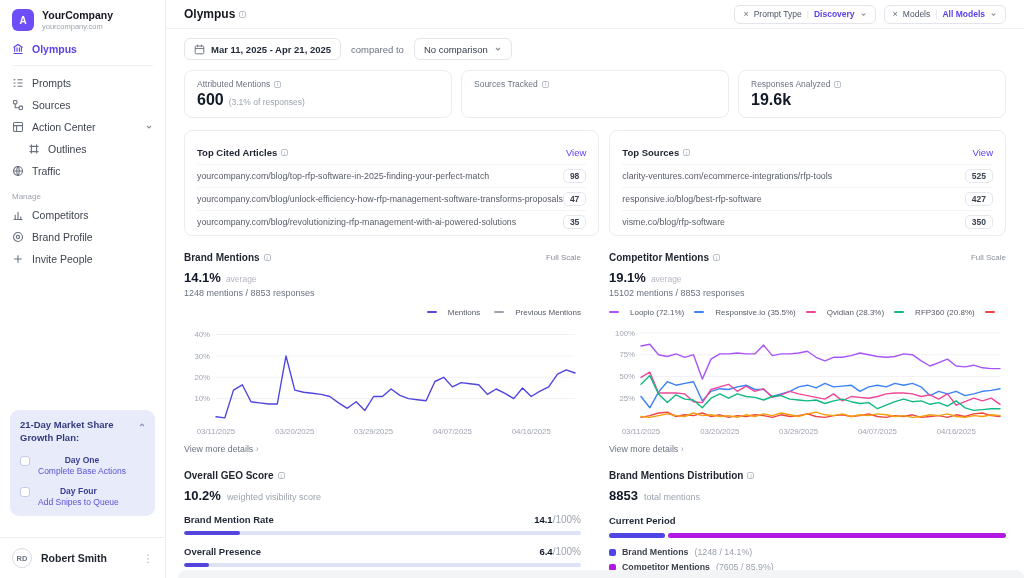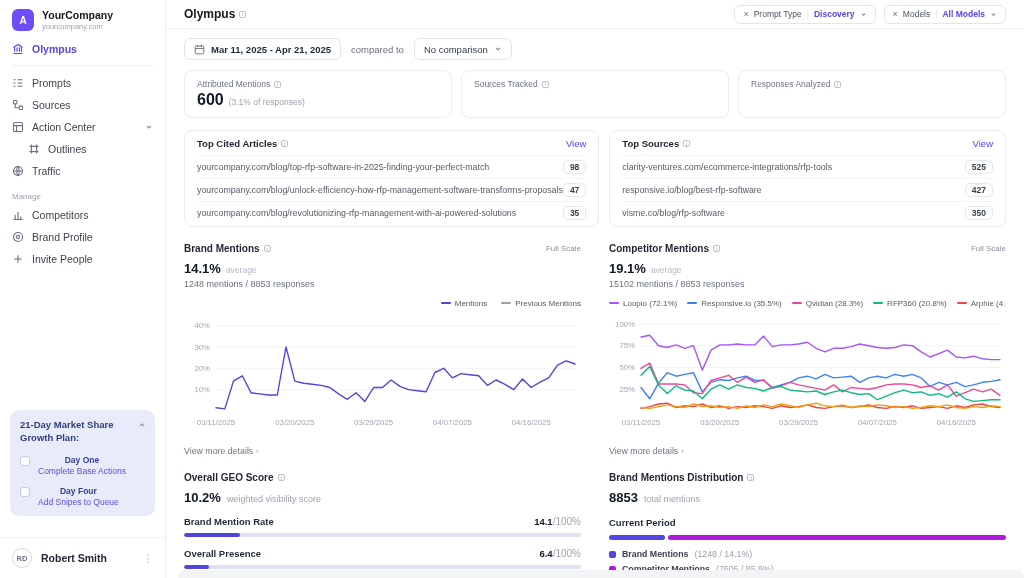--- a/index.html
+++ b/index.html
@@ -55,21 +55,21 @@
   .btn.light { font-weight:normal; color:#374151; }
 
   .stats-row { display:flex; gap:9px; margin-top:10px; }
   .stat-card { flex:1; border:1px solid #ebecf1; border-radius:8px; padding:8px 12px; }
   .stat-label { font-size:8.5px; color:#6b7280; }
   .stat-line { display:flex; align-items:baseline; gap:5px; margin-top:2px; }
   .stat-value { font-size:16px; font-weight:bold; color:#111827; }
   .stat-suffix { font-size:8.5px; color:#9ca3af; }
 
   .tables-row { display:flex; gap:10px; margin-top:12px; }
-  .table-card { flex:1; border:1px solid #ebecf1; border-radius:8px; padding:7px 12px 2px 12px; }
+  .table-card { flex:1; border:1px solid #ebecf1; border-radius:8px; padding:16px 12px 2px 12px; }
   .table-head { display:flex; align-items:center; padding-bottom:6px; }
   .table-title { font-size:9.5px; font-weight:bold; color:#1f2430; }
   .table-head .spring { flex:1; }
   .view-link { font-size:9.5px; color:#5b3df5; cursor:pointer; }
   .t-row { display:flex; align-items:center; border-top:1px solid #f3f4f6; padding:4px 0; }
   .t-url { font-size:8.8px; color:#565b66; flex:1; white-space:nowrap; overflow:hidden; }
   .t-count { font-size:8.5px; color:#374151; border:1px solid #e5e7eb; border-radius:5px; padding:1px 6px; font-weight:bold; }
 
   .charts-row { display:flex; gap:28px; margin-top:16px; }
   .half { flex:1; min-width:0; }
@@ -77,24 +77,24 @@
   .sec-title { font-size:10px; font-weight:bold; color:#1f2430; }
   .sec-head .spring { flex:1; }
   .scale-label { font-size:8px; color:#8a8f9c; }
   .avg-line { margin-top:7px; display:flex; align-items:baseline; gap:5px; }
   .avg-value { font-size:13px; font-weight:bold; color:#111827; }
   .avg-label { font-size:8.5px; color:#b3b7c1; }
   .sub-line { font-size:9px; color:#6b7280; margin-top:3px; }
   .legend-row { display:flex; align-items:center; margin-top:8px; height:12px; }
   .legend-row.right { justify-content:flex-end; gap:14px; }
   .legend-row.scroll { gap:10px; white-space:nowrap; overflow:hidden; }
-  .legend-item { display:flex; align-items:center; gap:4px; font-size:8px; color:#555a65; flex:0 0 auto; }
+  .legend-item { display:flex; align-items:center; gap:11px; font-size:8px; color:#555a65; flex:0 0 auto; }
   .legend-swatch { width:10px; height:2px; border-radius:2px; background:#888; }
   .plot { width:100%; height:118px; margin-top:2px; }
-  .view-more { display:inline-block; font-size:8.8px; color:#6b7280; margin-top:17px; cursor:pointer; }
+  .view-more { display:inline-block; font-size:8.8px; color:#6b7280; margin-top:6px; cursor:pointer; }
   .view-more::after { content:" ›"; color:#9ca3af; }
 
   .bottom-row { display:flex; gap:28px; margin-top:14px; }
   .big-line { display:flex; align-items:baseline; gap:6px; margin-top:7px; }
   .big-value { font-size:13px; font-weight:bold; color:#111827; }
   .big-label { font-size:9px; color:#9ca3af; }
   .bar-group { margin-top:11px; }
   .bar-label-row { display:flex; align-items:baseline; }
   .bar-label { font-size:9.5px; font-weight:bold; color:#1f2937; flex:1; }
   .bar-num { font-size:9.5px; font-weight:bold; color:#111827; }
@@ -301,20 +301,24 @@
           <div class="stat-line">
               <span class="stat-value">600</span>
               <span class="stat-suffix">(3.1% of responses)</span>
             </div>
         </div>
         <div class="stat-card">
           <div class="stat-label"><span>Sources Tracked</span><span class="info">i</span></div>
         </div>
         <div class="stat-card">
           <div class="stat-label"><span>Responses Analyzed</span><span class="info">i</span></div>
+          <div class="stat-line">
+              <span class="stat-value">19.6k</span>
+              <span class="stat-suffix"></span>
+            </div>
         </div>
       </div>
 
       <div class="tables-row">
         <div class="table-card">
           <div class="table-head">
             <span class="table-title">Top Cited Articles</span>
             <span class="info">i</span>
             <span class="spring"></span>
             <span class="view-link">View</span>

